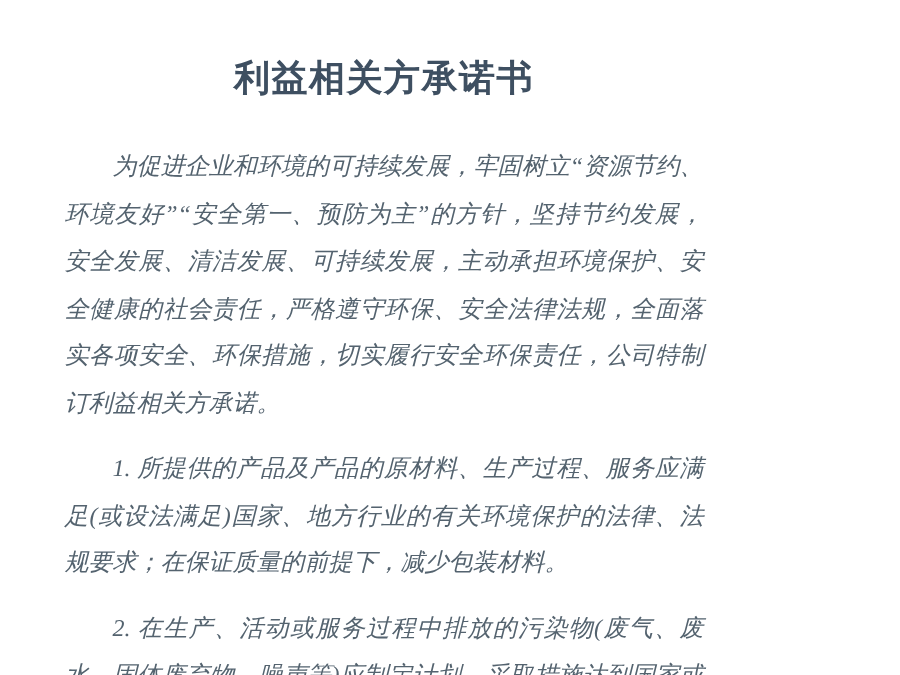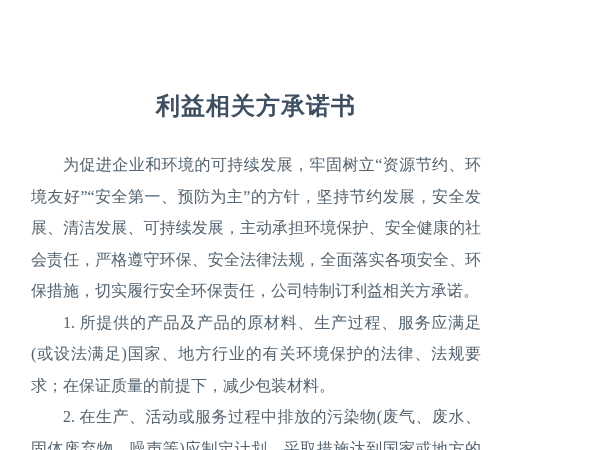--- a/index.html
+++ b/index.html
@@ -7,21 +7,21 @@
     padding: 0;
     background: #ffffff;
   }
   .page {
     position: relative;
     width: 512px;
     height: 450px;
     background: #ffffff;
     overflow: hidden;
     box-sizing: border-box;
-    padding-top: 91px;
+    padding-top: 38px;
   }
   .doc-title {
     margin: 0;
     text-align: center;
     font-family: "Liberation Sans", "DejaVu Sans", sans-serif;
     font-weight: 700;
     font-size: 24px;
     line-height: 30px;
     color: #3e4f61;
     letter-spacing: 1px;
@@ -30,23 +30,24 @@
     margin: 28px auto 0 auto;
     width: 450px;
     font-family: "Liberation Serif", "DejaVu Serif", serif;
     font-size: 16px;
     line-height: 31.5px;
     color: #54636f;
     text-align: justify;
     text-justify: inter-character;
   }
   .doc-body p {
-    margin: 0;
+    margin: 12px;
     padding: 0;
     text-indent: 2em;
+    font-style: italic;
   }
 </style>
 </head>
 <body>
 
 <div class="page">
   <h1 class="doc-title">利益相关方承诺书</h1>
   <div class="doc-body">
     <p>为促进企业和环境的可持续发展，牢固树立“资源节约、环境友好”“安全第一、预防为主”的方针，坚持节约发展，安全发展、清洁发展、可持续发展，主动承担环境保护、安全健康的社会责任，严格遵守环保、安全法律法规，全面落实各项安全、环保措施，切实履行安全环保责任，公司特制订利益相关方承诺。</p>
     <p>1. 所提供的产品及产品的原材料、生产过程、服务应满足(或设法满足)国家、地方行业的有关环境保护的法律、法规要求；在保证质量的前提下，减少包装材料。</p>

